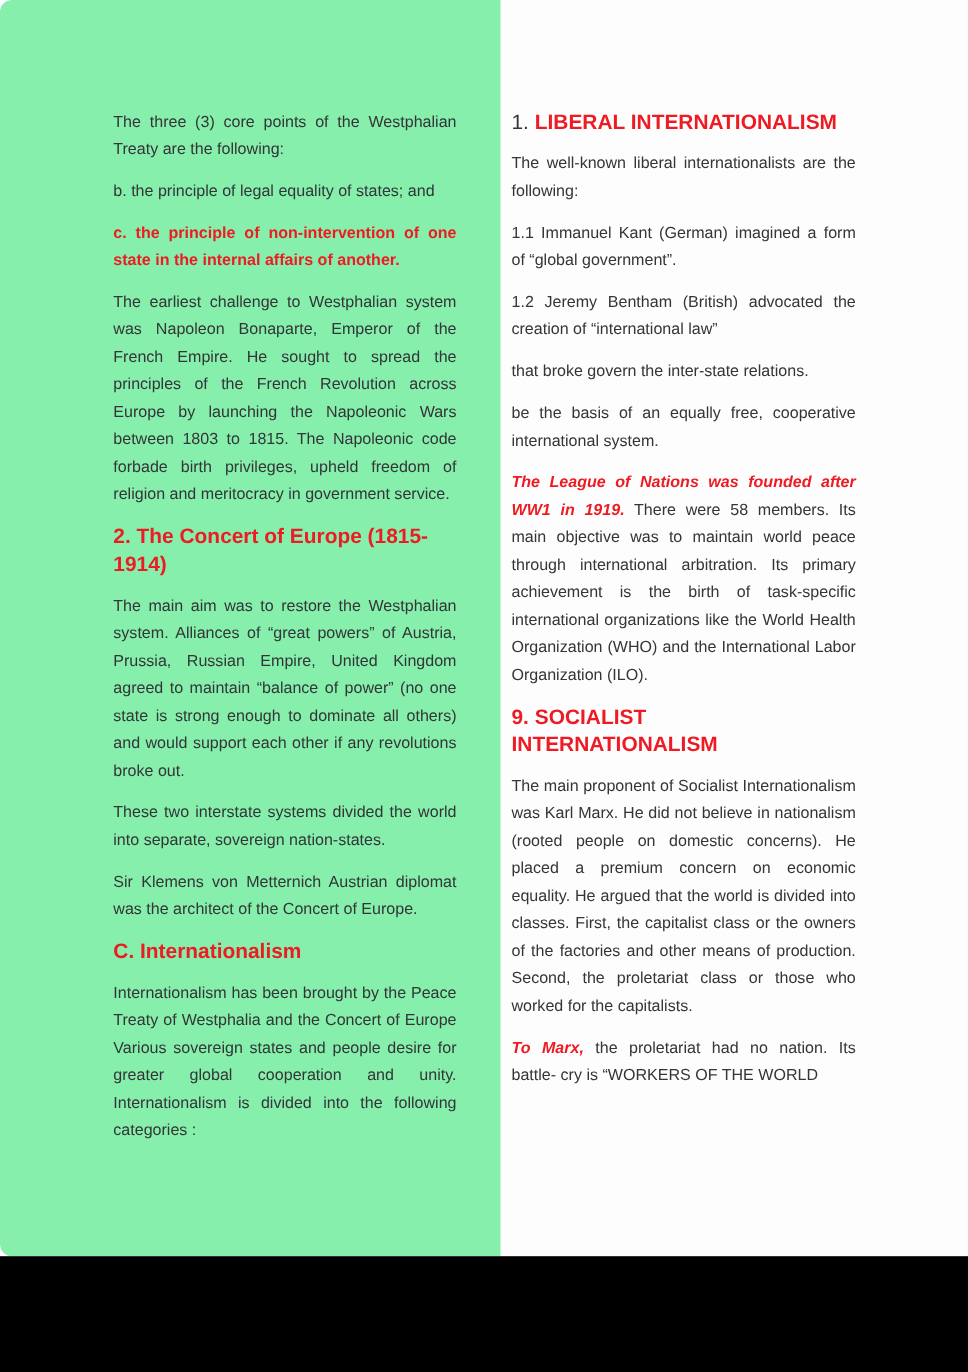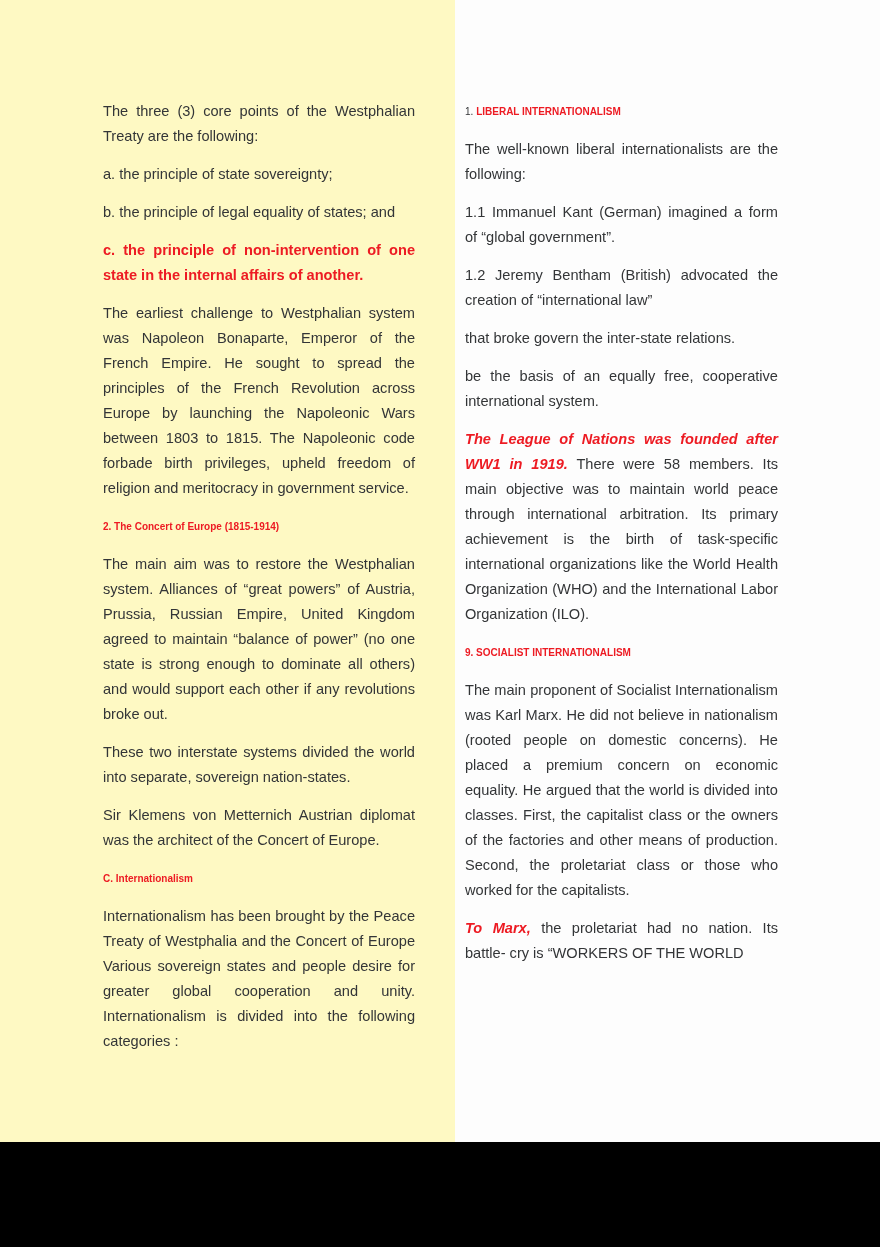--- a/index.html
+++ b/index.html
@@ -15,21 +15,22 @@
     position: relative;
     overflow: hidden;
   }
 
   .page {
     position: absolute;
     left: 0;
     top: 0;
     width: 880px;
     height: 1142px;
-    background: #fef9c3;
+    background: #86efac;
+    border-radius: 11px;
   }
 
   
   .paper-tint {
     position: absolute;
     left: 455px;
     top: 0;
     width: 425px;
     height: 1142px;
     background: #fdfdfd;
@@ -71,21 +72,21 @@
     margin-bottom: 0;
   }
 
   
   p.para.noj {
     text-align: left;
   }
 
   h3.heading {
     margin: 0 0 13px 0;
-    font-size: 10px;
+    font-size: 19px;
     line-height: 25px;
     font-weight: bold;
     color: #ED1B23;
     text-align: left;
   }
   h3.heading .num-black {
     color: #333537;
     font-weight: normal;
   }
 
@@ -115,21 +116,20 @@
 <div class="page">
 
   <div class="paper-tint"></div>
 
   <div class="columns">
 
     <div class="col col-left">
 
       <p class="para">The three (3) core points of the Westphalian Treaty are the following:</p>
 
-      <p class="para noj">a. the principle of state sovereignty;</p>
 
       <p class="para">b. the principle of legal equality of states; and</p>
 
       <p class="para red-block">c. the principle of non-intervention of one state in the internal affairs of another.</p>
 
       <p class="para">The earliest challenge to Westphalian system was Napoleon Bonaparte, Emperor of the French Empire. He sought to spread the principles of the French Revolution across Europe by launching the Napoleonic Wars between 1803 to 1815. The Napoleonic code forbade birth privileges, upheld freedom of religion and meritocracy in government service.</p>
 
       <h3 class="heading">2. The Concert of Europe (1815-1914)</h3>
 
       <p class="para">The main aim was to restore the Westphalian system. Alliances of “great powers” of Austria, Prussia, Russian Empire, United Kingdom agreed to maintain “balance of power” (no one state is strong enough to dominate all others) and would support each other if any revolutions broke out.</p>

